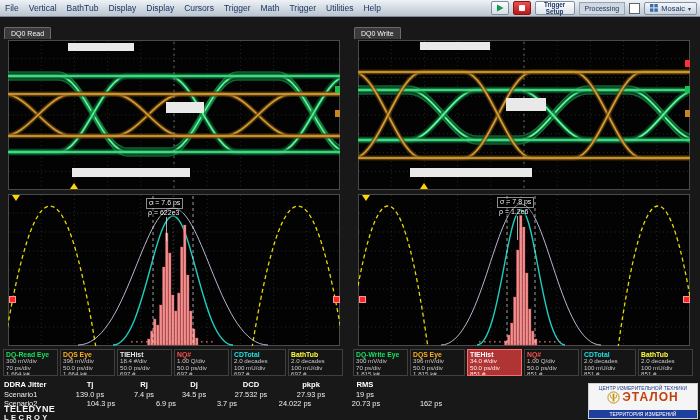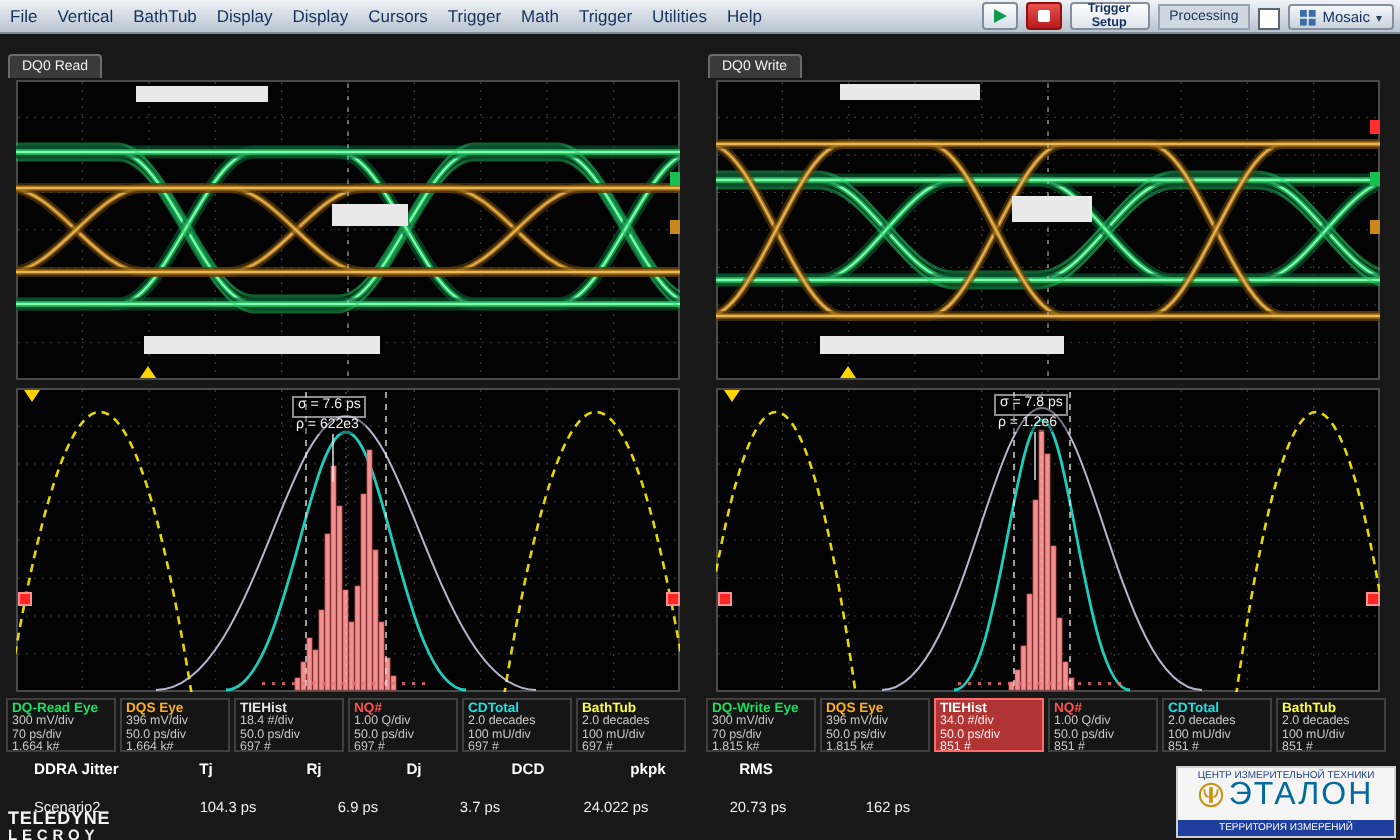--- a/index.html
+++ b/index.html
@@ -5,21 +5,21 @@
   html,body{margin:0;padding:0;background:#000;}
   #screen{position:relative;width:700px;height:420px;background:#181818;overflow:hidden;
           font-family:"Liberation Sans",sans-serif;-webkit-font-smoothing:antialiased;}
 
   
   #menubar{position:absolute;top:0;left:0;width:700px;height:16px;
            background:linear-gradient(#eef2f6,#b9c4d0);border-bottom:1px solid #7e8a98;
            display:flex;align-items:center;font-size:8.5px;color:#16излит;color:#17305c;}
   #menu-items{display:flex;align-items:flex-end;height:100%;}
   .menu-item{padding:0 5px;height:100%;display:flex;align-items:center;cursor:default;white-space:nowrap;}
-  #menubar-right{margin-left:auto;display:flex;align-items:flex-end;gap:4px;padding-right:3px;}
+  #menubar-right{margin-left:auto;display:flex;align-items:center;gap:4px;padding-right:3px;}
   .icon-btn{width:16px;height:12px;border:1px solid #7f8c9a;border-radius:2px;
             background:linear-gradient(#fbfdff,#d7dfe8);display:flex;align-items:center;justify-content:center;}
   .icon-btn.red{background:linear-gradient(#e85050,#b71a1a);border-color:#8c1212;}
   .stop-glyph{width:6px;height:6px;background:#fff;border-radius:1px;display:block;}
   #trigger-setup{width:40px;height:14px;font-size:6.3px;line-height:6.5px;font-weight:bold;color:#13305e;
                  background:linear-gradient(#ffffff,#dde4ec);border:1px solid #84909e;border-radius:2px;
                  padding:0 2px;white-space:normal;font-family:"Liberation Sans",sans-serif;}
   #processing{font-size:7px;color:#21365c;border:1px solid #98a4b2;background:#cfd7e0;
               height:11px;display:flex;align-items:center;padding:0 5px;}
   #mosaic-check{width:9px;height:9px;background:#fff;border:1px solid #5a6676;display:inline-block;}
@@ -51,39 +51,39 @@
   .tag{position:absolute;width:5px;height:7px;z-index:4;}
 
   
   .descs{position:absolute;top:349px;display:flex;gap:2px;z-index:2;}
   .desc-box{width:55px;height:27px;background:#151515;border:1px solid #3f3f3f;box-sizing:border-box;
             padding:1px 2px;font-size:6.2px;line-height:6.4px;color:#c9c9c9;overflow:hidden;cursor:pointer;}
   .desc-box .t{font-size:6.8px;font-weight:bold;line-height:7.4px;white-space:nowrap;}
   .desc-box.selected{background:#b03434;border-color:#ff6b6b;color:#ffecec;}
 
   
-  #mtable{position:absolute;left:13px;top:378px;width:586px;height:42px;z-index:2;}
+  #mtable{position:absolute;left:0;top:378px;width:586px;height:42px;z-index:2;}
   .trow{position:absolute;left:2px;display:grid;grid-template-columns:58px 60px 48px 52px 62px 58px 50px;
         font-size:7.4px;color:#efefef;}
   .trow .c{text-align:center;}
   .trow .n{text-align:left;padding-left:2px;}
   .trow.hdr{font-weight:bold;font-size:7.6px;color:#ffffff;}
 
   
   #brand{position:absolute;left:4px;top:405px;z-index:3;color:#f4f4f4;}
   #brand .b1{font-size:9px;font-weight:bold;letter-spacing:.4px;line-height:9px;}
   #brand .b2{font-size:7.5px;font-weight:bold;letter-spacing:2.4px;line-height:8px;}
 
   
   #watermark{position:absolute;left:588px;top:383px;width:110px;height:36px;background:#f5f5f5;
              border:1px solid #cfcfcf;box-sizing:border-box;display:flex;flex-direction:column;align-items:center;
              z-index:5;overflow:hidden;}
   .wm-top{font-size:5px;color:#1c3f8e;margin-top:1px;white-space:nowrap;}
   .wm-mid{display:flex;align-items:center;gap:2px;margin-top:0px;}
-  .wm-name{font-size:16px;font-weight:normal;color:#0369a1;letter-spacing:1px;line-height:13px;}
+  .wm-name{font-size:12px;font-weight:bold;color:#c2410c;letter-spacing:1px;line-height:13px;}
   .wm-bottom{background:#1e3f9e;color:#fff;font-size:5px;width:100%;text-align:center;padding:1px 0;margin-top:auto;white-space:nowrap;}
 </style>
 </head>
 <body>
 
 <div id="screen">
 
   <div id="menubar">
     <div id="menu-items">
         <div class="menu-item">File</div>
@@ -438,20 +438,29 @@
   <div id="mtable">
       <div class="trow hdr" style="top: 2px;">
         <div class="n">DDRA Jitter</div>
         <div class="c">Tj</div>
         <div class="c">Rj</div>
         <div class="c">Dj</div>
         <div class="c">DCD</div>
         <div class="c">pkpk</div>
         <div class="c">RMS</div>
       </div>
+      <div class="trow" style="top: 12px;">
+        <div class="n">Scenario1</div>
+        <div class="c">139.0 ps</div>
+        <div class="c">7.4 ps</div>
+        <div class="c">34.5 ps</div>
+        <div class="c">27.532 ps</div>
+        <div class="c">27.93 ps</div>
+        <div class="c">19 ps</div>
+      </div>
       <div class="trow" style="top: 21px; gap: 11px;">
         <div class="n">Scenario2</div>
         <div class="c">104.3 ps</div>
         <div class="c">6.9 ps</div>
         <div class="c">3.7 ps</div>
         <div class="c">24.022 ps</div>
         <div class="c">20.73 ps</div>
         <div class="c">162 ps</div>
       </div>
     </div>

